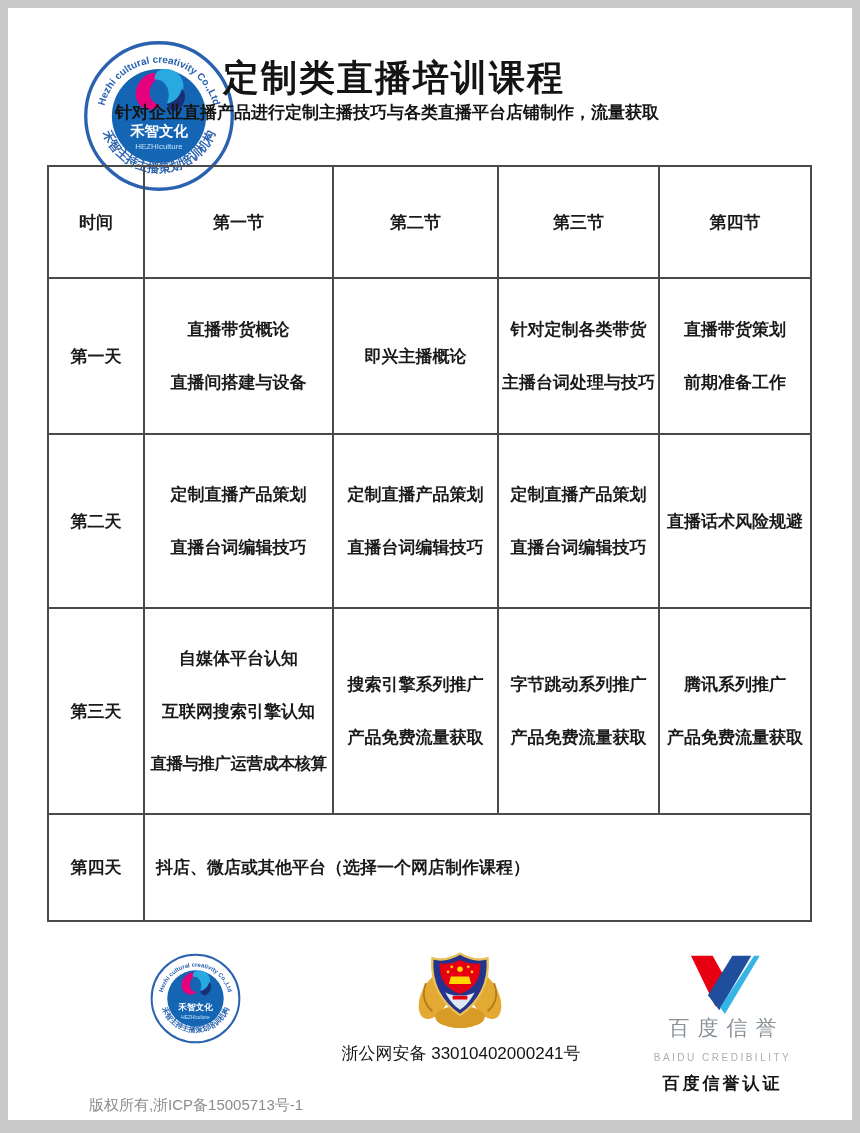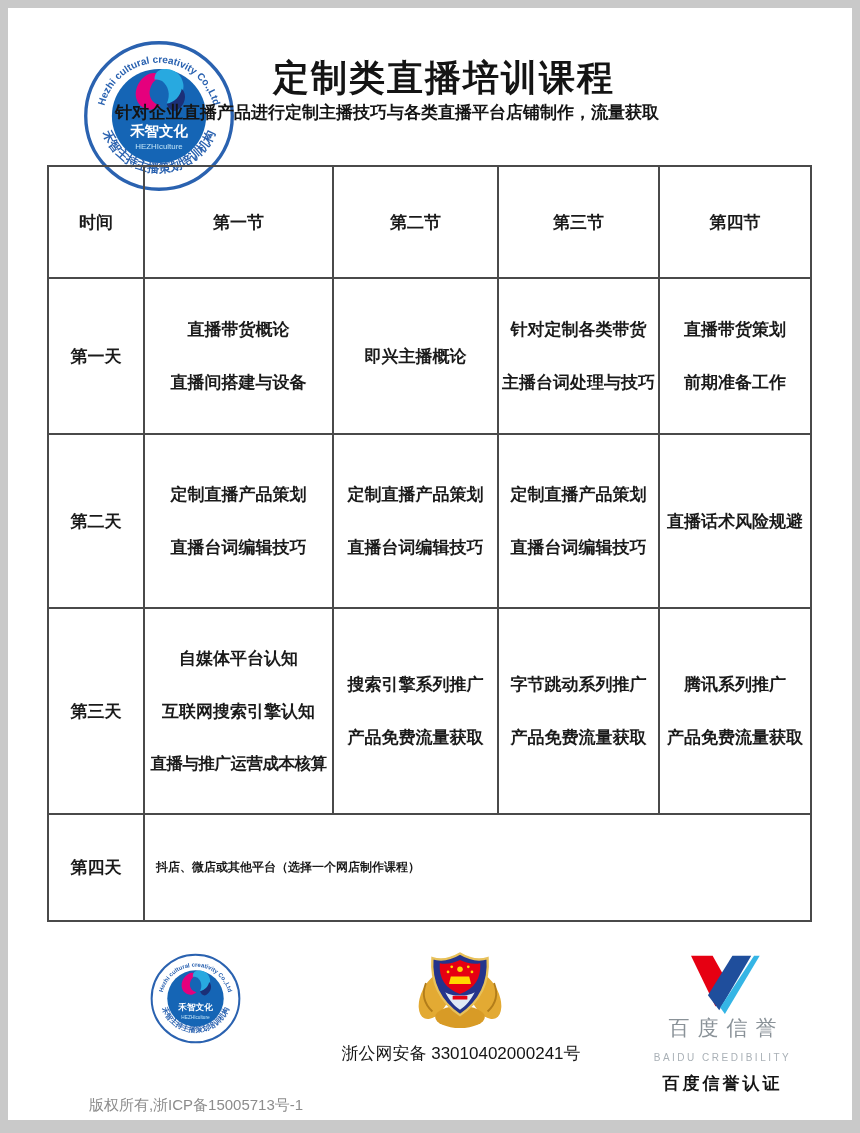--- a/index.html
+++ b/index.html
@@ -6,34 +6,34 @@
   html,body { background:#ffffff; }
   .page {
     position:relative; width:860px; height:1133px; background:#ffffff;
     font-family:"Liberation Sans", sans-serif; color:#1a1a1a; overflow:hidden;
   }
   .frame { position:absolute; inset:0; border:8px solid #c9c9c9; border-bottom-width:13px; pointer-events:none; z-index:10; }
 
   
   .logo-main { position:absolute; left:83px; top:40px; width:152px; height:152px; }
   .logo-small { position:absolute; left:150px; top:953px; width:91px; height:91px; }
-  .title { position:absolute; left:209px; top:54px; width:470px; text-align:center;
+  .title { position:absolute; left:223px; top:54px; width:470px; text-align:left;
            font-size:36px; font-weight:700; letter-spacing:2px; color:#141414; }
   .subtitle { position:absolute; left:115px; top:101px; width:690px; text-align:left;
               font-size:17px; font-weight:700; color:#141414; }
 
   
   .course-table { position:absolute; left:47px; top:165px; border-collapse:collapse; table-layout:fixed; }
   .course-table th, .course-table td { border:2px solid #4a4a4a; padding:0; vertical-align:middle; text-align:center; }
   .course-table th { font-size:17px; font-weight:700; }
   .row-label { font-size:17px; font-weight:700; }
   .cell-lines { display:flex; flex-direction:column; justify-content:center; align-items:center; gap:30px; }
   .line { font-size:17px; font-weight:700; white-space:nowrap; }
   .line.tight { font-size:16.5px; letter-spacing:-0.5px; }
-  .merged-cell { text-align:left !important; padding-left:11px !important; font-size:12px; font-weight:700; }
+  .merged-cell { text-align:left !important; padding-left:11px !important; font-size:17px; font-weight:700; }
 
   
   .icp-text { position:absolute; left:70px; top:1096px; width:252px; text-align:center;
               color:#8c8c8c; font-size:15px; }
   .badge { position:absolute; left:412px; top:948px; width:96px; height:92px; }
   .police-text { position:absolute; left:335px; top:1042px; width:252px; text-align:center;
                  color:#141414; font-weight:400; font-size:17px; }
   .baidu { position:absolute; left:645px; top:950px; width:155px; text-align:center; }
   .baidu-v { width:96px; height:64px; display:block; margin:0 auto; }
   .baidu-title { font-size:21px; color:#8a9298; letter-spacing:8px; padding-left:8px; }

